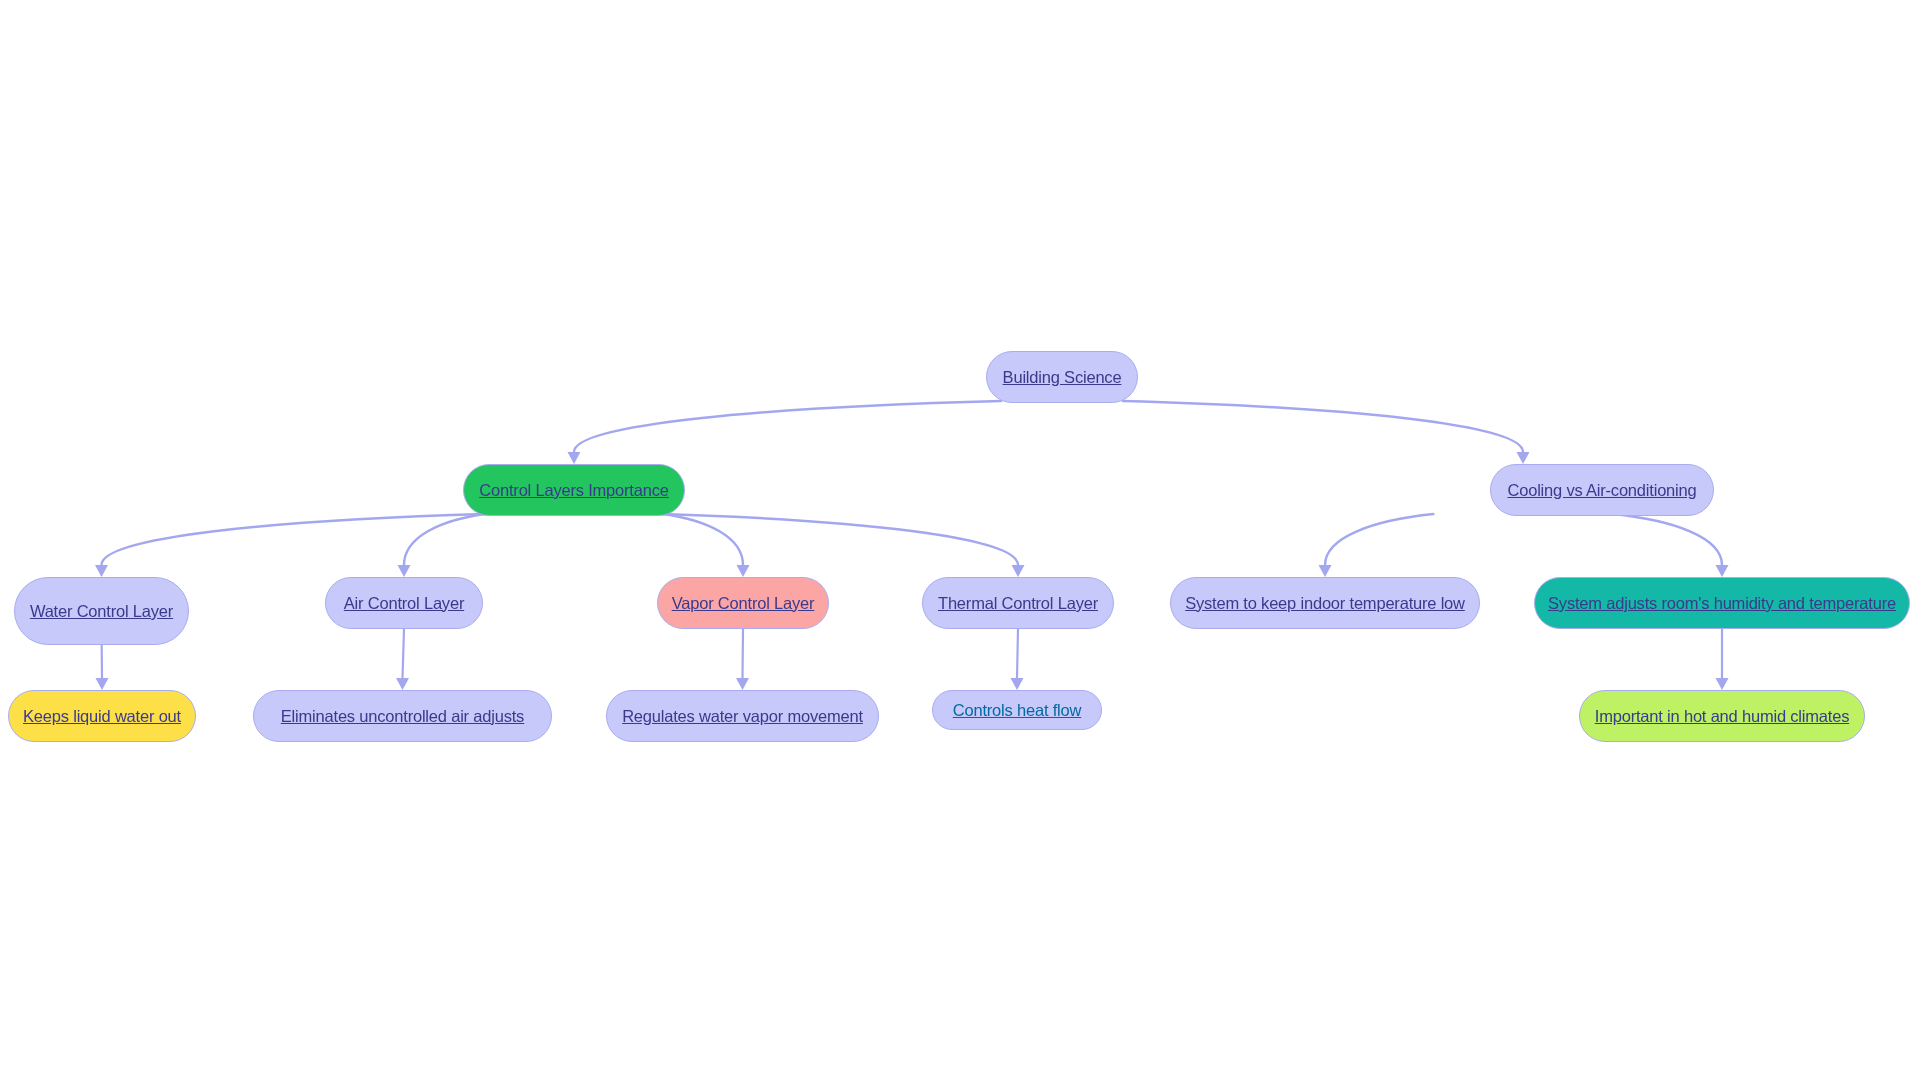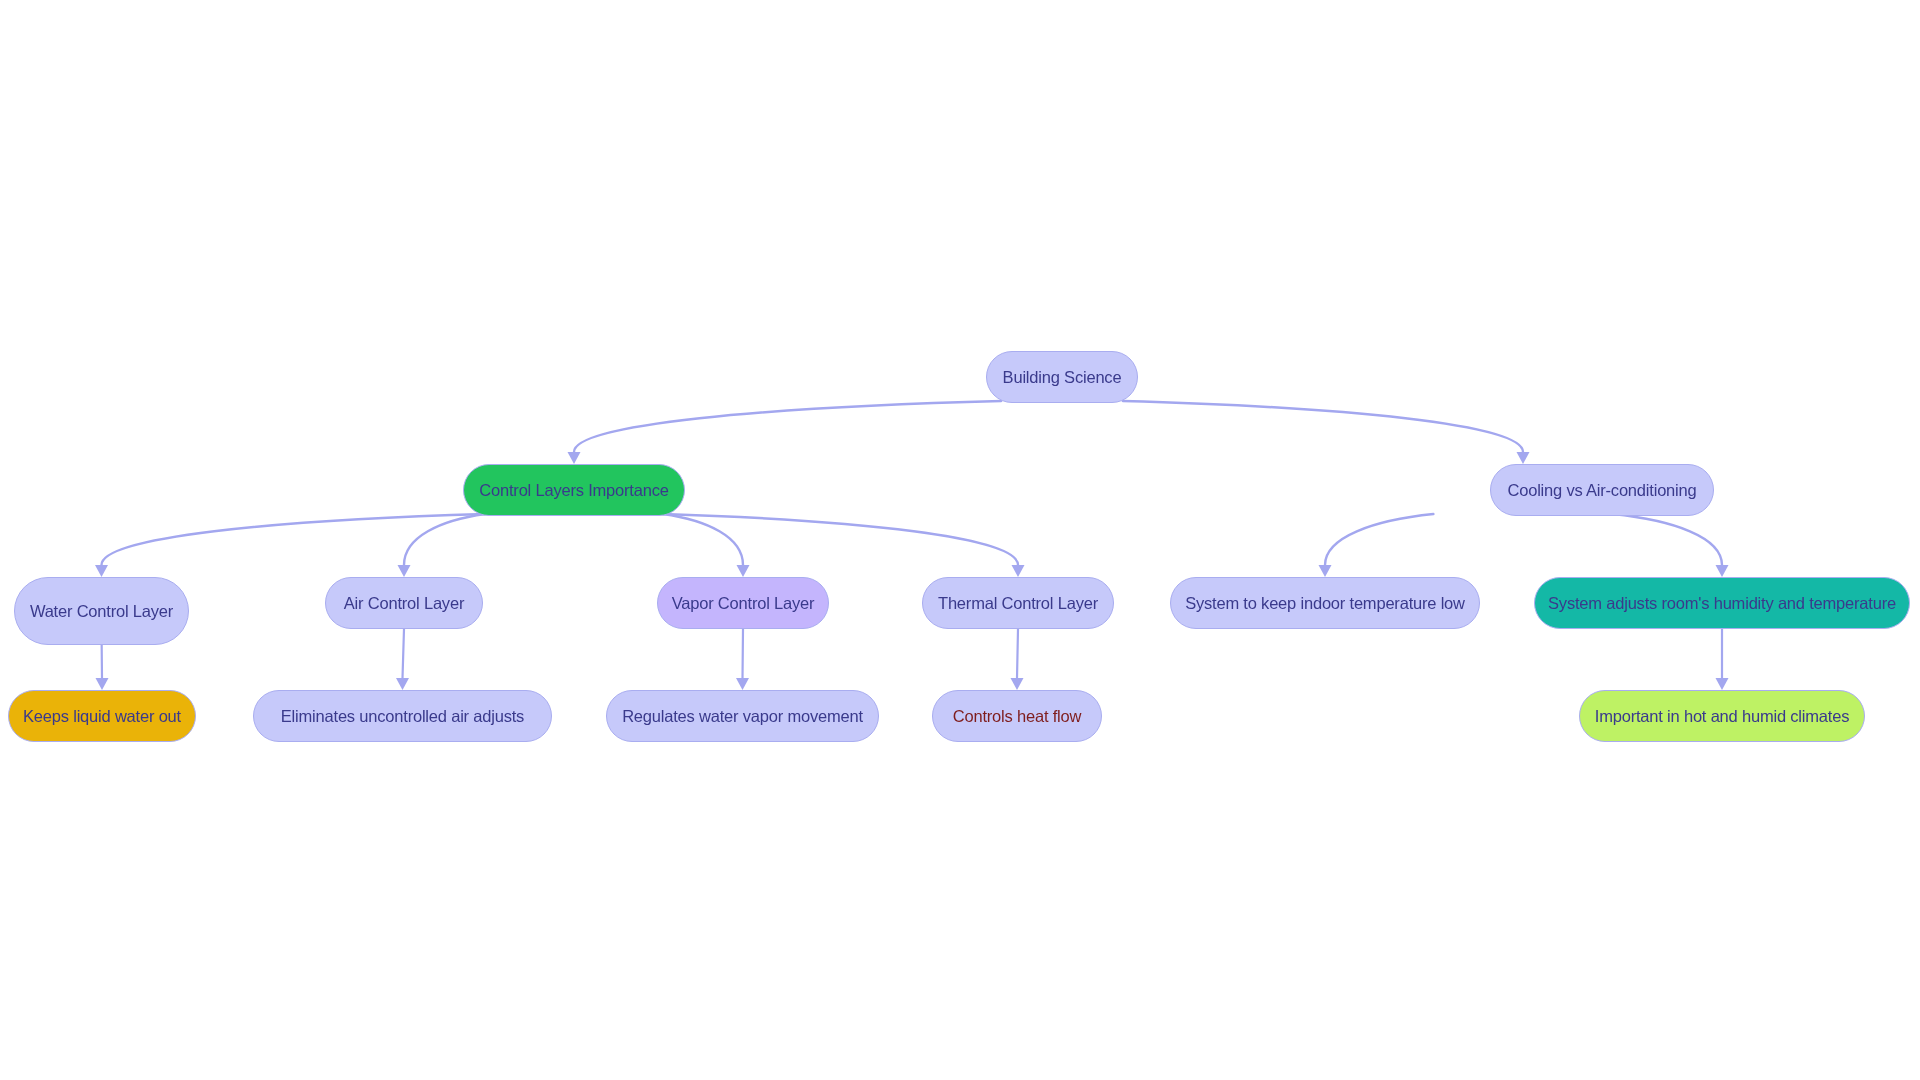--- a/index.html
+++ b/index.html
@@ -36,20 +36,21 @@
     background: #c6c9fa;
     border: 1.4px solid #a9adf0;
     border-radius: 999px;
     color: #3a3a8c;
     font-family: "Liberation Sans", sans-serif;
     font-size: 16.5px;
     font-weight: 400;
     letter-spacing: -0.2px;
     white-space: nowrap;
     line-height: 1;
+    text-decoration: underline;
   }
   .node-label {
     display: block;
     padding: 0 4px;
   }
 </style>
 </head>
 <body>
 
 <div id="canvas">
@@ -116,41 +117,41 @@
       </div>
       <div class="node" style="left: 1490px; top: 464px; width: 224px; height: 52px; background: rgb(198, 201, 250); border-color: rgb(169, 173, 240); color: rgb(58, 58, 140);">
         <span class="node-label">Cooling vs Air-conditioning</span>
       </div>
       <div class="node" style="left: 14px; top: 577px; width: 175px; height: 68px; background: rgb(198, 201, 250); border-color: rgb(169, 173, 240); color: rgb(58, 58, 140);">
         <span class="node-label">Water Control Layer</span>
       </div>
       <div class="node" style="left: 325px; top: 577px; width: 158px; height: 52px; background: rgb(198, 201, 250); border-color: rgb(169, 173, 240); color: rgb(58, 58, 140);">
         <span class="node-label">Air Control Layer</span>
       </div>
-      <div class="node" style="left: 657px; top: 577px; width: 172px; height: 52px; background: #c4b5fd; border-color: rgb(169, 173, 240); color: rgb(58, 58, 140);">
+      <div class="node" style="left: 657px; top: 577px; width: 172px; height: 52px; background: #fca5a5; border-color: rgb(169, 173, 240); color: rgb(58, 58, 140);">
         <span class="node-label">Vapor Control Layer</span>
       </div>
       <div class="node" style="left: 922px; top: 577px; width: 192px; height: 52px; background: rgb(198, 201, 250); border-color: rgb(169, 173, 240); color: rgb(58, 58, 140);">
         <span class="node-label">Thermal Control Layer</span>
       </div>
       <div class="node" style="left: 1170px; top: 577px; width: 310px; height: 52px; background: rgb(198, 201, 250); border-color: rgb(169, 173, 240); color: rgb(58, 58, 140);">
         <span class="node-label">System to keep indoor temperature low</span>
       </div>
       <div class="node" style="left: 1534px; top: 577px; width: 376px; height: 52px; background: #14b8a6; border-color: rgb(169, 173, 240); color: rgb(58, 58, 140);">
         <span class="node-label">System adjusts room's humidity and temperature</span>
       </div>
-      <div class="node" style="left: 8px; top: 690px; width: 188px; height: 52px; background: #eab308; border-color: rgb(169, 173, 240); color: rgb(58, 58, 140);">
+      <div class="node" style="left: 8px; top: 690px; width: 188px; height: 52px; background: #fde047; border-color: rgb(169, 173, 240); color: rgb(58, 58, 140);">
         <span class="node-label">Keeps liquid water out</span>
       </div>
       <div class="node" style="left: 253px; top: 690px; width: 299px; height: 52px; background: rgb(198, 201, 250); border-color: rgb(169, 173, 240); color: rgb(58, 58, 140);">
         <span class="node-label">Eliminates uncontrolled air adjusts</span>
       </div>
       <div class="node" style="left: 606px; top: 690px; width: 273px; height: 52px; background: rgb(198, 201, 250); border-color: rgb(169, 173, 240); color: rgb(58, 58, 140); text-align: center;">
         <span class="node-label">Regulates water vapor movement</span>
       </div>
-      <div class="node" style="left: 932px; top: 690px; width: 170px; height: 52px; background: rgb(198, 201, 250); border-color: rgb(169, 173, 240); color: #7f1d1d;">
+      <div class="node" style="left: 932px; top: 690px; width: 170px; height: 40px; background: rgb(198, 201, 250); border-color: rgb(169, 173, 240); color: #0369a1;">
         <span class="node-label">Controls heat flow</span>
       </div>
       <div class="node" style="left: 1579px; top: 690px; width: 286px; height: 52px; background: #bef264; border-color: rgb(169, 173, 240); color: rgb(58, 58, 140);">
         <span class="node-label">Important in hot and humid climates</span>
       </div>
     </div>
 </div>
 
 </body></html>

